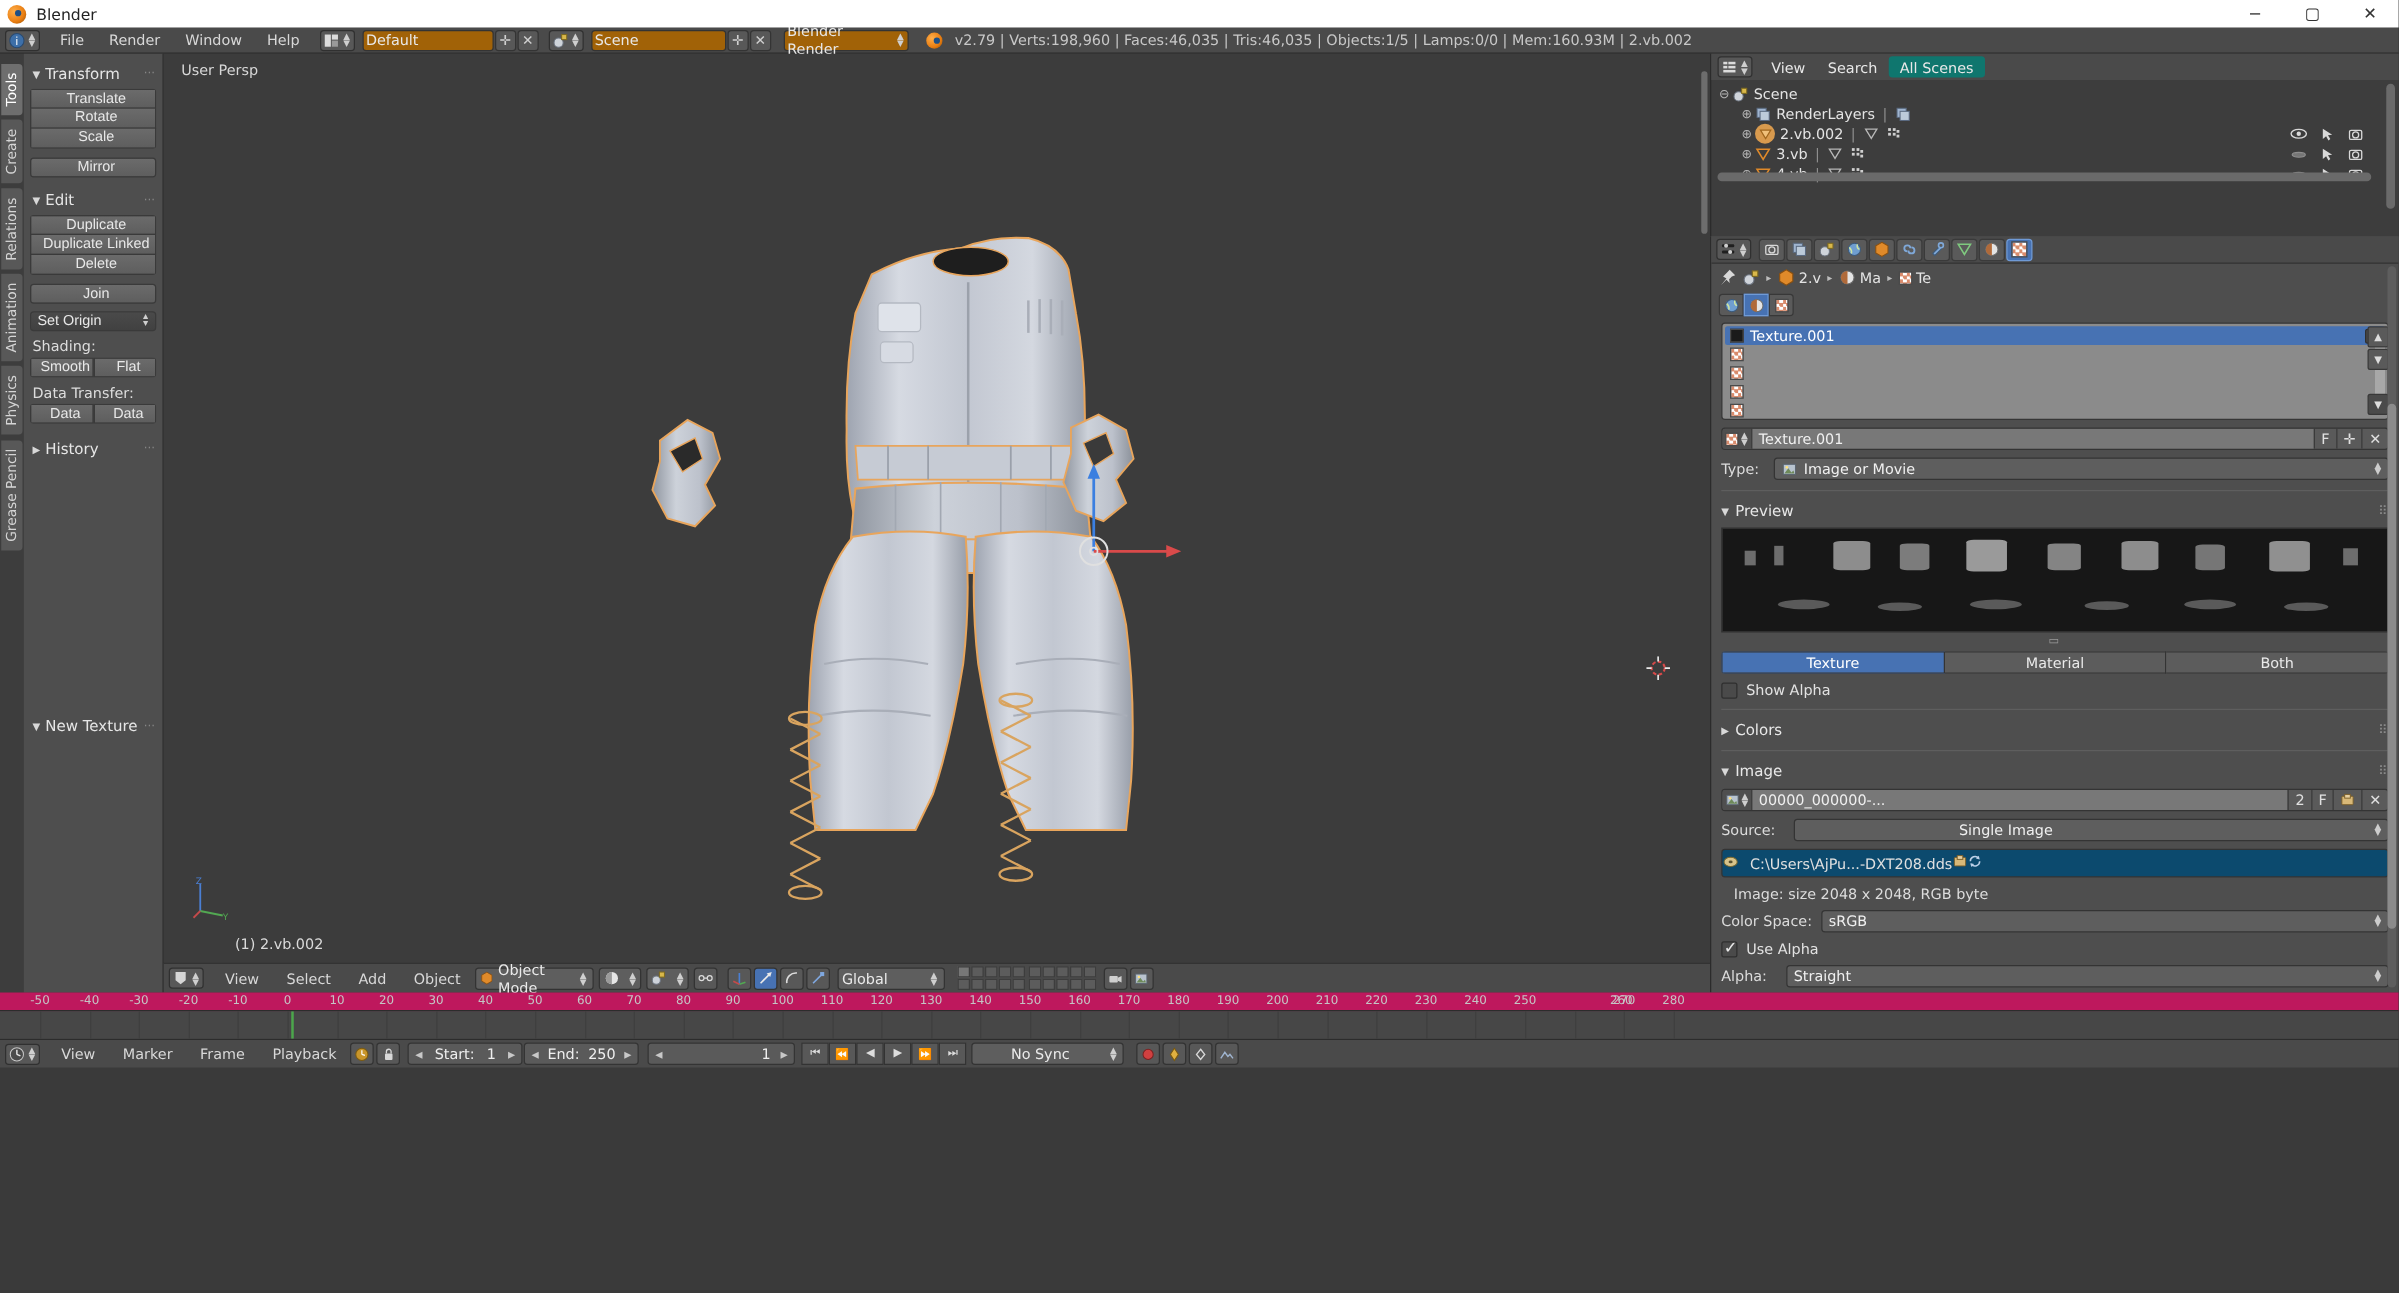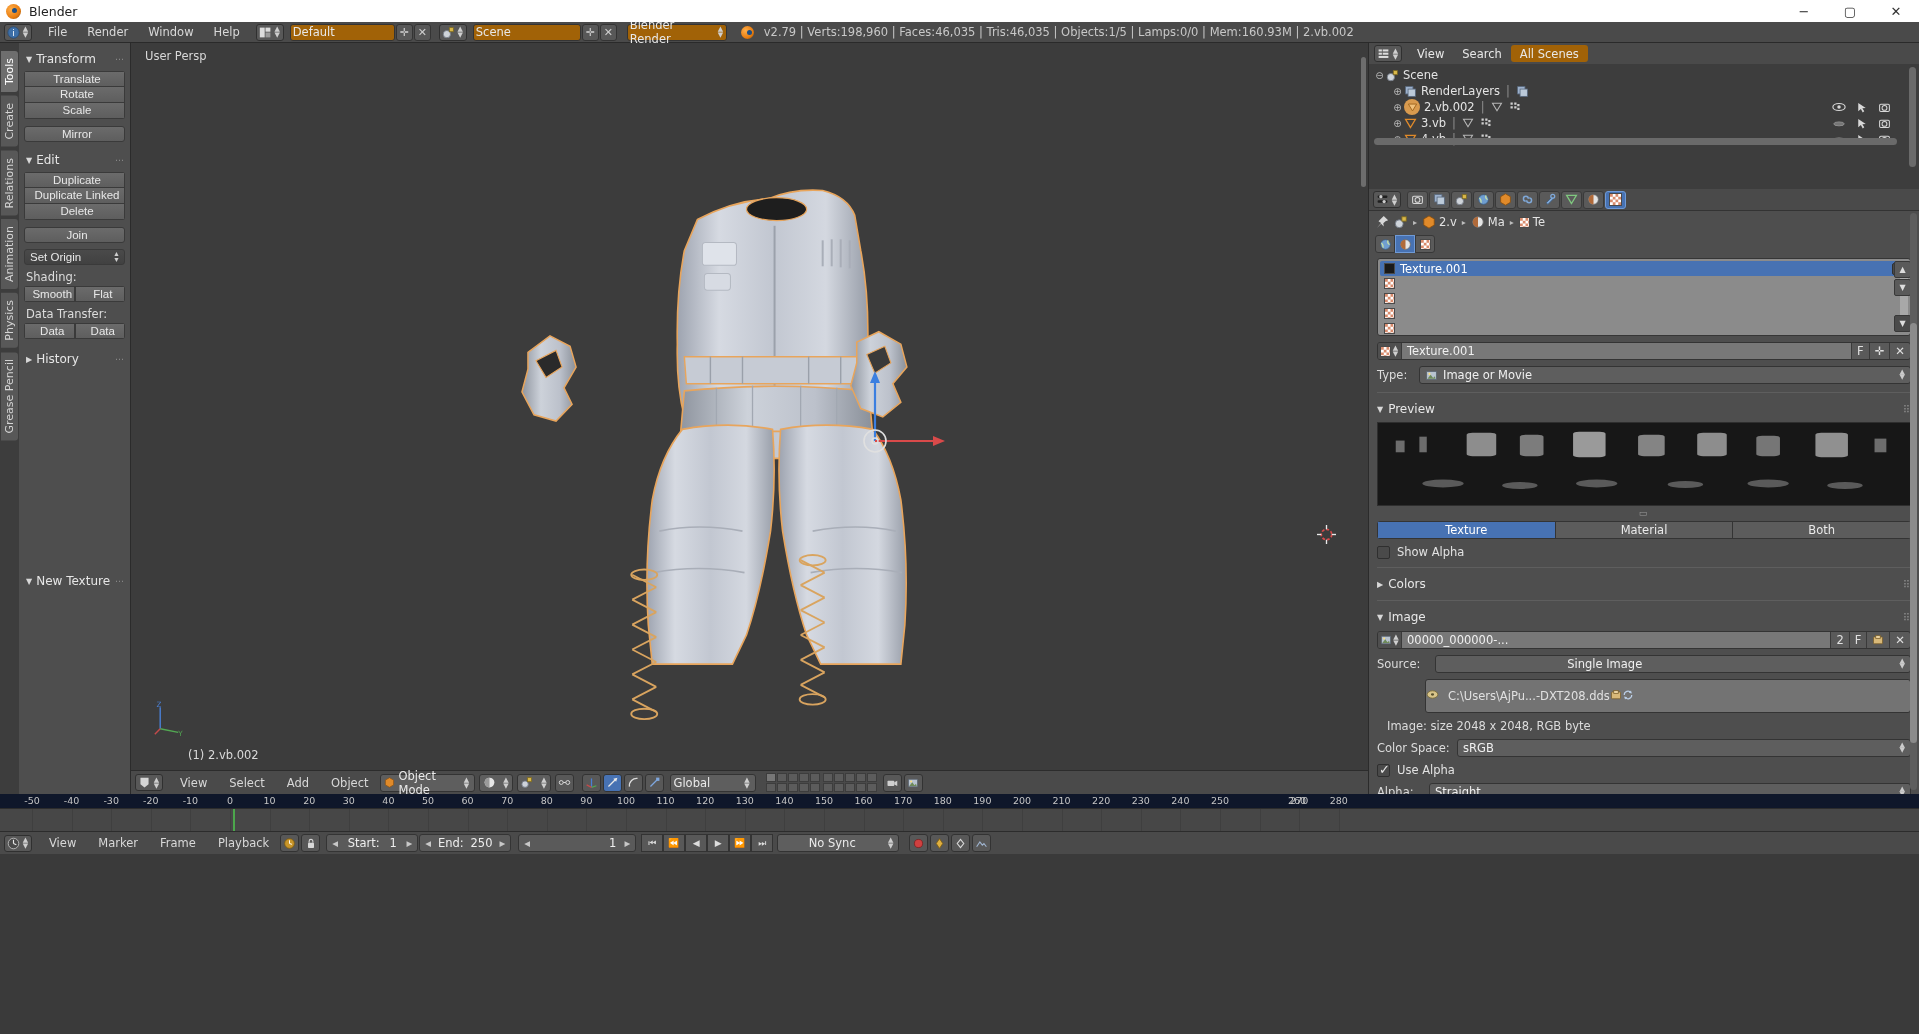--- a/index.html
+++ b/index.html
@@ -147,21 +147,21 @@
   }
   .hd-btn.on { background: #4772b3; }
   .layergrid { display: flex; gap: 3px; margin-left: 6px; }
   .layerblock { display: grid; grid-template-columns: repeat(5, 10px); grid-template-rows: repeat(2, 9px); gap: 1px; }
   .lcell { background: #5c5c5c; border: 1px solid #3d3d3d; }
   .lcell.act { background: #777; }
 
   
   #timeline { height: 60px; background: #3a3a3a; }
   #tl-ruler {
-    height: 15px; background: #0f172a; position: relative; overflow: hidden;
+    height: 15px; background: #be185d; position: relative; overflow: hidden;
     border-bottom: 1px solid #2c2c2c;
   }
   #tl-body { height: 22px; background: #474747; position: relative; overflow: hidden; }
   .tick { position: absolute; top: 1px; font-size: 9.5px; color: #c5c5c5; transform: translateX(-50%); }
   .tlgrid { position: absolute; top: 0; bottom: 0; width: 1px; background: #3f3f3f; }
   #playhead { position: absolute; top: 0; bottom: 0; width: 2px; background: #4ca64c; }
   #tl-header {
     height: 23px; background: #4a4a4a; display: flex; align-items: center;
     padding-left: 4px; border-top: 1px solid #2c2c2c;
   }
@@ -181,21 +181,21 @@
 
   
   #outliner { height: 146px; background: #3d3d3d; border-left: 1px solid #2b2b2b; }
   #outliner-head {
     height: 21px; background: #4a4a4a; display: flex; align-items: center; padding-left: 5px;
   }
   .ol-tab {
     height: 17px; padding: 0 9px; display: flex; align-items: center;
     font-size: 11.5px; color: #e8e8e8;
   }
-  .ol-tab.sel { background: #a16207; border-radius: 3px; }
+  .ol-tab.sel { background: #0f766e; border-radius: 3px; }
   #ol-body { position: relative; padding-top: 3px; font-size: 11.5px; }
   .olrow { display: flex; align-items: center; height: 16px; padding-left: 4px; position: relative; }
   .expand { width: 13px; text-align: center; color: #b5b5b5; font-size: 10px; }
   .ol-name { color: #e4e4e4; margin-left: 4px; }
   .olicons { margin-left: auto; display: flex; gap: 10px; padding-right: 28px; align-items: center; }
   .ol-scroll-h {
     position: absolute; left: 5px; right: 22px; bottom: 2px; height: 7px;
     background: #6a6a6a; border-radius: 4px;
   }
   .ol-scroll-v {
@@ -283,22 +283,22 @@
   .info-text { padding: 3px 18px; font-size: 11.5px; color: #dcdcdc; }
   .props-scroll {
     position: absolute; right: 2px; top: 24px; bottom: 4px; width: 7px;
     background: #5e5e5e; border-radius: 4px;
   }
   .props-scroll::after {
     content: ""; position: absolute; left: 0; top: 110px; width: 7px; height: 420px;
     background: #8b8b8b; border-radius: 4px;
   }
   .pathfield {
-    flex: 1; display: flex; align-items: center; height: 34px;
-    background: #737373; border: 1px solid #343434; border-radius: 3px; overflow: hidden; margin-left: 48px;
+    flex: 1; display: flex; align-items: center; height: 23px;
+    background: #0c4a6e; border: 1px solid #343434; border-radius: 3px; overflow: hidden;
   }
 </style>
 </head>
 <body>
 
 <div id="titlebar">
   <span class="blender-logo"></span>
   <span class="tb-title">Blender</span>
   <div id="win-buttons">
     <div>−</div>

